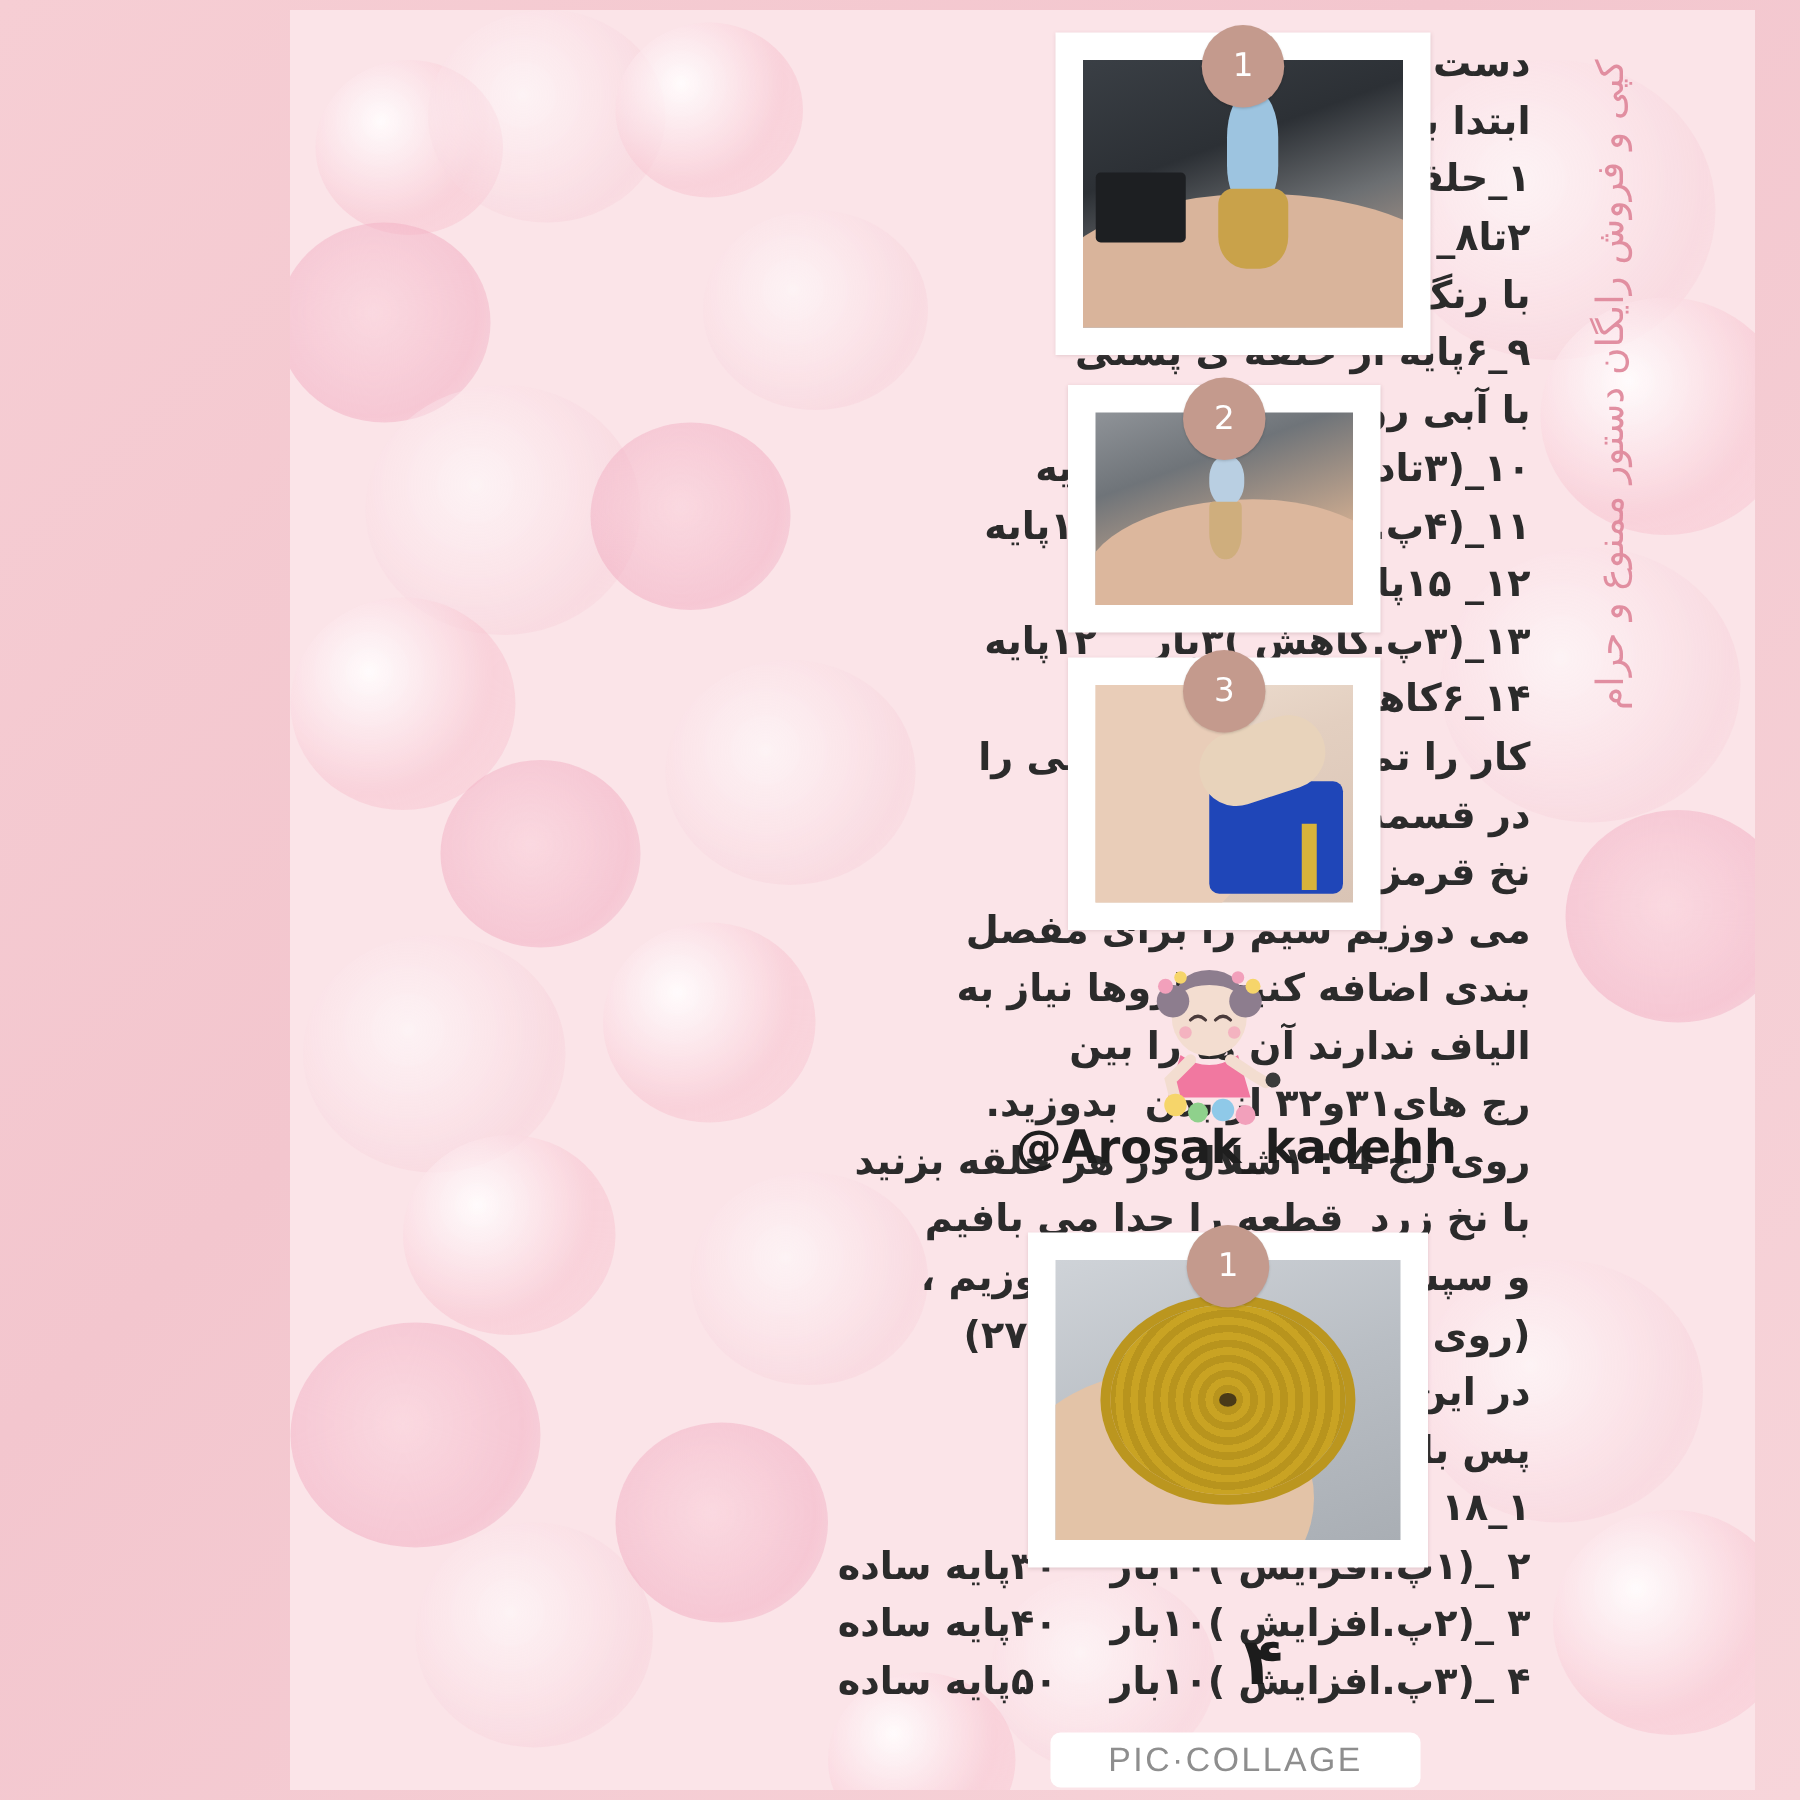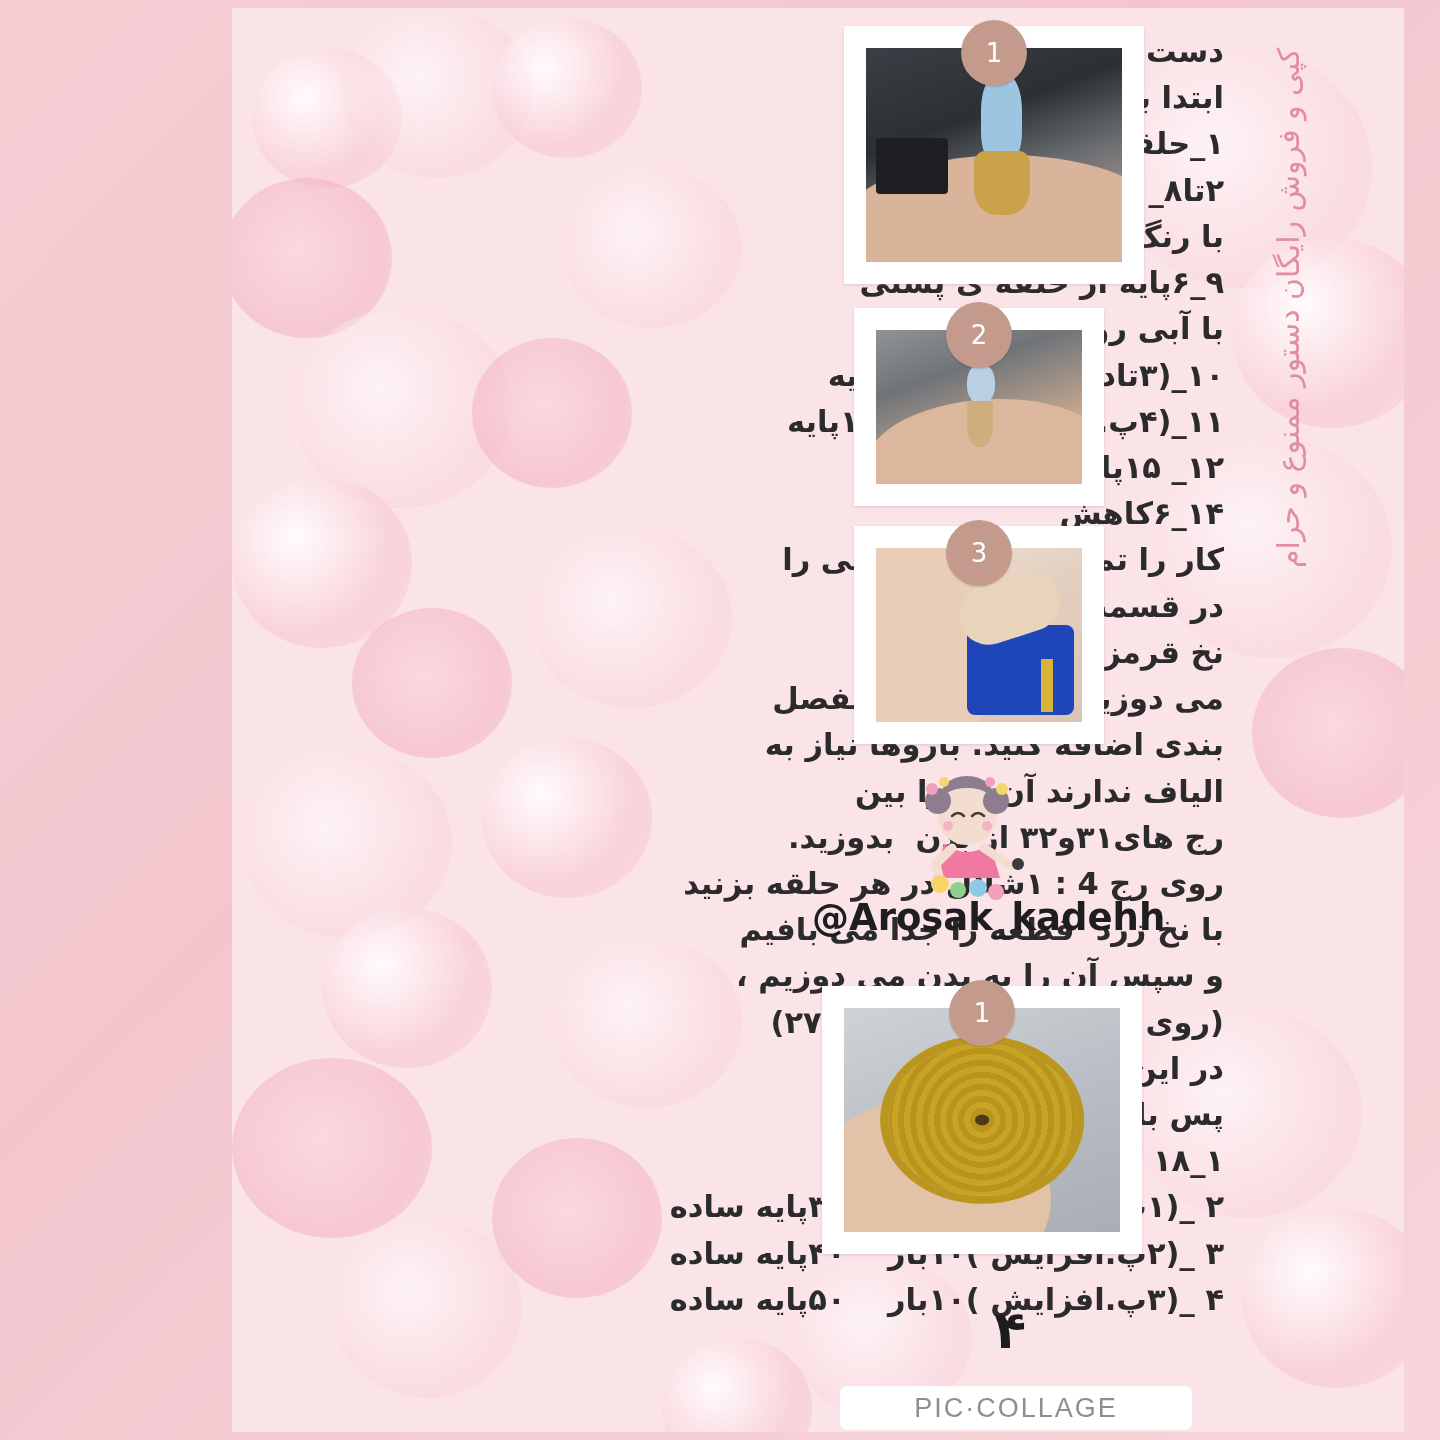--- a/index.html
+++ b/index.html
@@ -176,21 +176,21 @@
     font-size: 52px;
     font-weight: 700;
     color: #1c1c1c;
     direction: rtl;
   }
   
   .piccollage {
     position: absolute;
     left: 608px;
     top: 1378px;
-    width: 352px;
+    width: 296px;
     height: 44px;
     background: #ffffff;
     border-radius: 8px;
     display: flex;
     align-items: center;
     justify-content: center;
     gap: 4px;
     color: #8e8e8e;
     font-size: 27px;
     letter-spacing: 2px;
@@ -239,20 +239,21 @@
       <p class="line">دست ها ۲عدد :</p>
       <p class="line">ابتدا با رنگ پوست :</p>
       <p class="line">۱_حلقه و ۶پایه</p>
       <p class="line">۲تا۸_ ۶پایه ببافید</p>
       <p class="line">با رنگ خردلی</p>
       <p class="line">۹_۶پایه از حلقه ی پشتی</p>
       <p class="line">با آبی روشن</p>
       <p class="line">۱۰_(۳تادریکی)۶بار   ۱۸پایه</p>
       <p class="line">۱۱_(۴پ.کاهش )۳بار    ۱۵پایه</p>
       <p class="line">۱۲_ ۱۵پایه</p>
+      <p class="line">۱۳_(۳پ.کاهش )۳بار    ۱۲پایه</p>
       <p class="line">۱۴_۶کاهش</p>
       <p class="line">کار را تمام کنید و خطوطی را</p>
       <p class="line">در قسمت آبی روشن با</p>
       <p class="line">نخ قرمز اضافه کنید.</p>
       <p class="line">می دوزیم سیم را برای مفصل</p>
       <p class="line">بندی اضافه کنید. بازوها نیاز به</p>
       <p class="line">الیاف ندارند آن ها را بین</p>
       <p class="line">رج های۳۱و۳۲ از بدن  بدوزید.</p>
       <p class="line">روی رج 4 : ۱شلال در هر حلقه بزنید</p>
       <p class="line">با نخ زرد  قطعه را جدا می بافیم</p>

